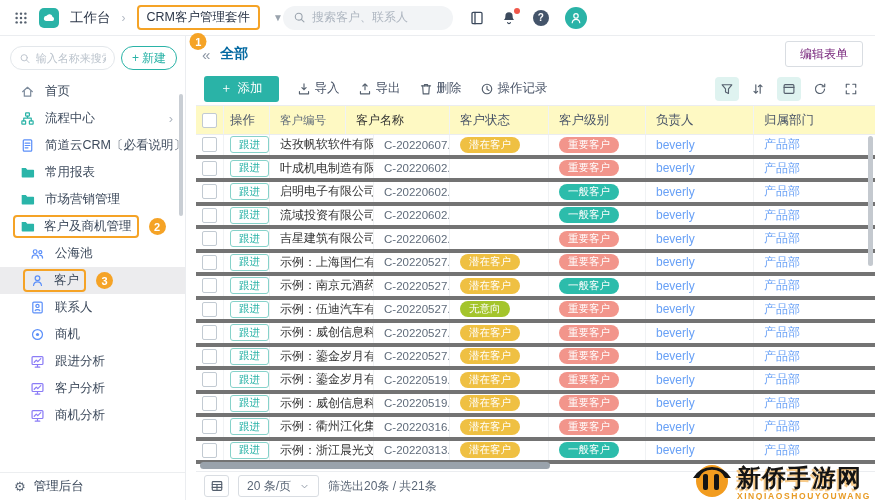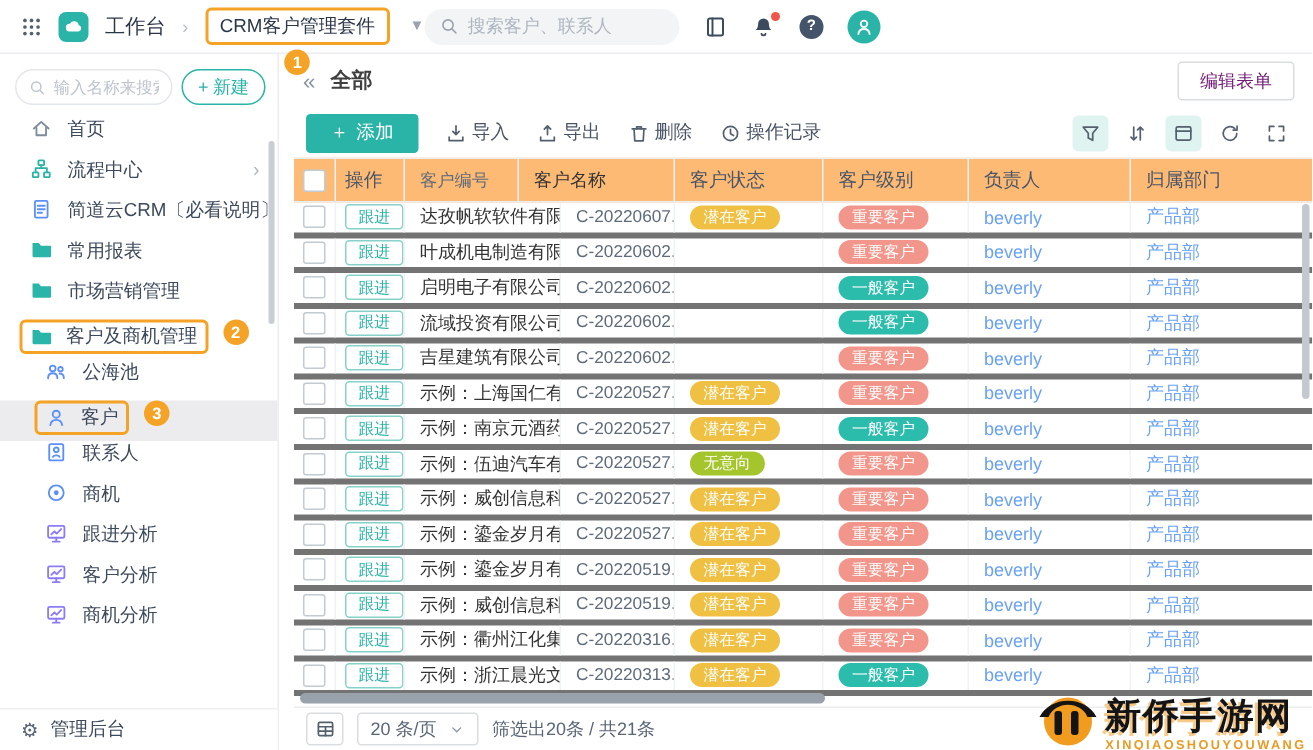--- a/index.html
+++ b/index.html
@@ -39,51 +39,51 @@
   
   .sidebar{position:absolute;top:36px;left:0;width:186px;bottom:0;background:#fff;
     border-right:1px solid #ebedf0;box-sizing:border-box;z-index:5;}
   .sb-top{display:flex;align-items:center;gap:6px;padding:10px 8px 6px 10px;}
   .sb-search{flex:1;height:24px;border:1px solid #e3e7eb;border-radius:12px;display:flex;
     align-items:center;gap:5px;padding:0 8px;box-sizing:border-box;color:#bcc4cd;font-size:11px;min-width:0;}
   .sb-search span{overflow:hidden;white-space:nowrap;}
   .sb-new{height:24px;border:1px solid #2AB3A7;color:#2AB3A7;border-radius:12px;background:#fff;
     font-size:12px;padding:0 10px;display:flex;align-items:center;gap:3px;white-space:nowrap;cursor:pointer;}
   .sb-menu{margin-top:2px;}
-  .sb-item{height:27px;display:flex;align-items:flex-start;gap:10px;padding-left:20px;
+  .sb-item{height:27px;display:flex;align-items:center;gap:10px;padding-left:20px;
     font-size:12.5px;color:#3d4a5c;position:relative;cursor:pointer;}
   .sb-item.indent{padding-left:30px;}
   .sb-item.selected{background:#ececee;}
   .sb-ic{width:15px;height:15px;display:flex;align-items:center;justify-content:center;flex:none;}
   .sb-label{white-space:nowrap;}
   .sb-chev{position:absolute;right:12px;color:#aeb6c0;font-size:13px;}
   .sb-scroll{position:absolute;right:2px;top:58px;width:4px;height:122px;background:#c9ced4;border-radius:2px;}
   .sb-footer{position:absolute;bottom:0;left:0;right:0;height:27px;border-top:1px solid #eceef0;
     background:#fff;display:flex;align-items:center;gap:8px;padding-left:14px;font-size:12.5px;color:#3d4a5c;cursor:pointer;}
   .gear-glyph{font-size:13px;color:#5a6676;}
 
   
   .main{position:absolute;left:196px;top:36px;right:0;bottom:0;}
   .main-header{height:36px;display:flex;align-items:center;padding:0 12px 0 6px;}
   .collapse{color:#8a94a2;font-size:15px;margin-right:10px;cursor:pointer;}
-  .tab-title{font-weight:bold;font-size:14px;color:#404040;text-align:right;}
+  .tab-title{font-weight:bold;font-size:14px;color:#0369a1;text-align:right;}
   .edit-btn{margin-left:auto;height:26px;border:1px solid #d9dde2;border-radius:3px;background:#fff;
     font-size:12px;color:#701a75;padding:0 14px;cursor:pointer;font-family:inherit;}
   .toolbar{height:33px;display:flex;align-items:center;gap:18px;padding:0 12px 0 8px;}
   .add-btn{height:26px;background:#2AB3A7;color:#fff;border:none;border-radius:3px;font-size:12.5px;
     padding:0 16px;display:flex;align-items:center;gap:5px;cursor:pointer;font-family:inherit;}
   .tool-item{display:flex;align-items:center;gap:4px;font-size:12.5px;color:#4a5568;cursor:pointer;}
   .tool-right{margin-left:auto;display:flex;align-items:center;gap:7px;}
   .ticon{width:24px;height:24px;border-radius:4px;display:flex;align-items:center;justify-content:center;
     color:#5a6676;cursor:pointer;}
   .ticon.active{background:#dff3f0;color:#2AB3A7;}
 
   
   .table{position:absolute;top:69px;left:0;right:0;height:360px;overflow:hidden;}
-  .thead{display:flex;height:30px;background:#fdba74;border-top:1px solid #ebedf0;
+  .thead{display:flex;height:30px;background:#fef9c3;border-top:1px solid #ebedf0;
     border-bottom:1px solid #ebedf0;color:#4a5568;font-size:12.5px;box-sizing:border-box;}
   .trow{display:flex;height:23.5px;border-bottom:4px solid #737373;box-sizing:border-box;}
   .cell{display:flex;align-items:center;padding-left:10px;box-sizing:border-box;height:100%;
     border-right:1px solid #f0f2f4;overflow:hidden;white-space:nowrap;}
   .c-cb{width:28px;justify-content:center;padding-left:0;}
   .c-op{width:46px;padding-left:6px;}
   .c-name{width:104px;color:#333;font-size:12px;}
   .c-num{width:76px;color:#5f6b7a;font-size:11.5px;}
   .c-status{width:99px;}
   .c-level{width:97px;}

